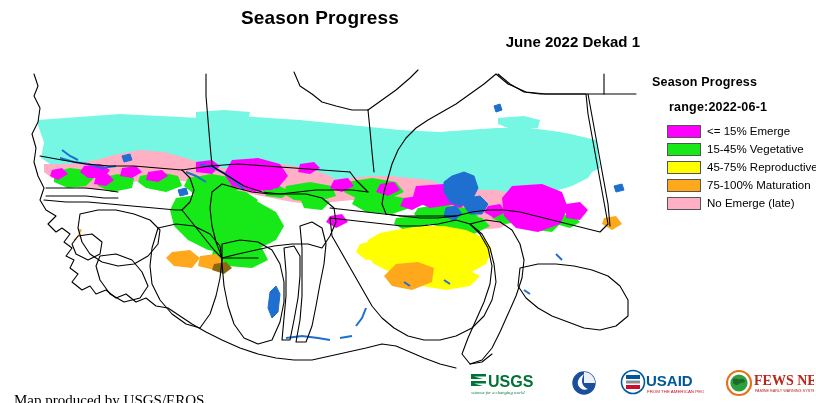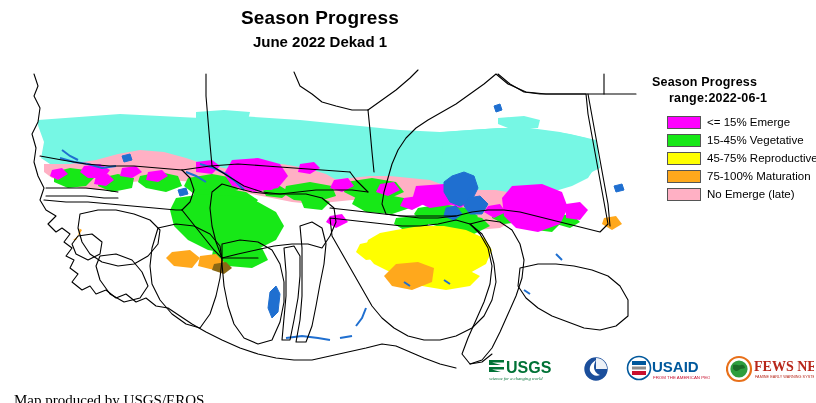--- a/index.html
+++ b/index.html
@@ -2,40 +2,40 @@
 <html><head>
 <meta charset="utf-8">
 <style>
   html,body{margin:0;padding:0;background:#ffffff;}
   body{width:816px;height:403px;position:relative;overflow:hidden;
        font-family:"Liberation Sans","DejaVu Sans",sans-serif;color:#000;}
 
   
   #title-block{position:absolute;left:0;top:6px;width:640px;text-align:center;}
   #map-title{font-size:19px;font-weight:bold;letter-spacing:.2px;line-height:24px;}
-  #map-subtitle{font-size:15px;font-weight:bold;line-height:22px;margin-top:1px;}
+  #map-subtitle{font-size:15px;font-weight:bold;line-height:22px;margin-top:1px;text-align:right;}
 
   
   #map-panel{position:absolute;left:0;top:68px;width:640px;height:302px;background:#fff;overflow:hidden;}
   #map-svg{display:block;width:640px;height:302px;}
 
   
   #legend{position:absolute;left:652px;top:74px;width:164px;}
   #legend-title{font-size:12.5px;font-weight:bold;line-height:16px;letter-spacing:.2px;}
-  #legend-range{font-size:12.5px;font-weight:bold;line-height:16px;letter-spacing:.2px;padding-left:17px;}
+  #legend-range{font-size:12.5px;font-weight:bold;line-height:16px;margin-top:9px;letter-spacing:.2px;padding-left:17px;}
   #legend-items{margin-top:8px;}
   .legend-row{display:flex;align-items:center;height:17px;margin-bottom:1px;padding-left:15px;}
   .legend-swatch{width:34px;height:13px;border:1px solid #555;box-sizing:border-box;flex:0 0 auto;}
   .legend-label{font-size:11.5px;line-height:13px;margin-left:6px;white-space:nowrap;}
 
   
   #credit{position:absolute;left:14px;top:392px;font-size:15px;line-height:16px;font-family:Liberation Serif, serif;}
 
   
-  #logo-bar{position:absolute;left:556px;top:352px;width:258px;height:34px;display:flex;align-items:center;justify-content:flex-end;gap:16px;}
+  #logo-bar{position:absolute;left:556px;top:366px;width:258px;height:34px;display:flex;align-items:center;justify-content:flex-end;gap:22px;}
   .logo{display:flex;align-items:center;height:30px;}
   .logo svg{display:block;}
 </style>
 </head>
 <body>
 
 <div id="title-block">
   <div id="map-title">Season Progress</div>
   <div id="map-subtitle">June 2022 Dekad 1</div>
 </div>

